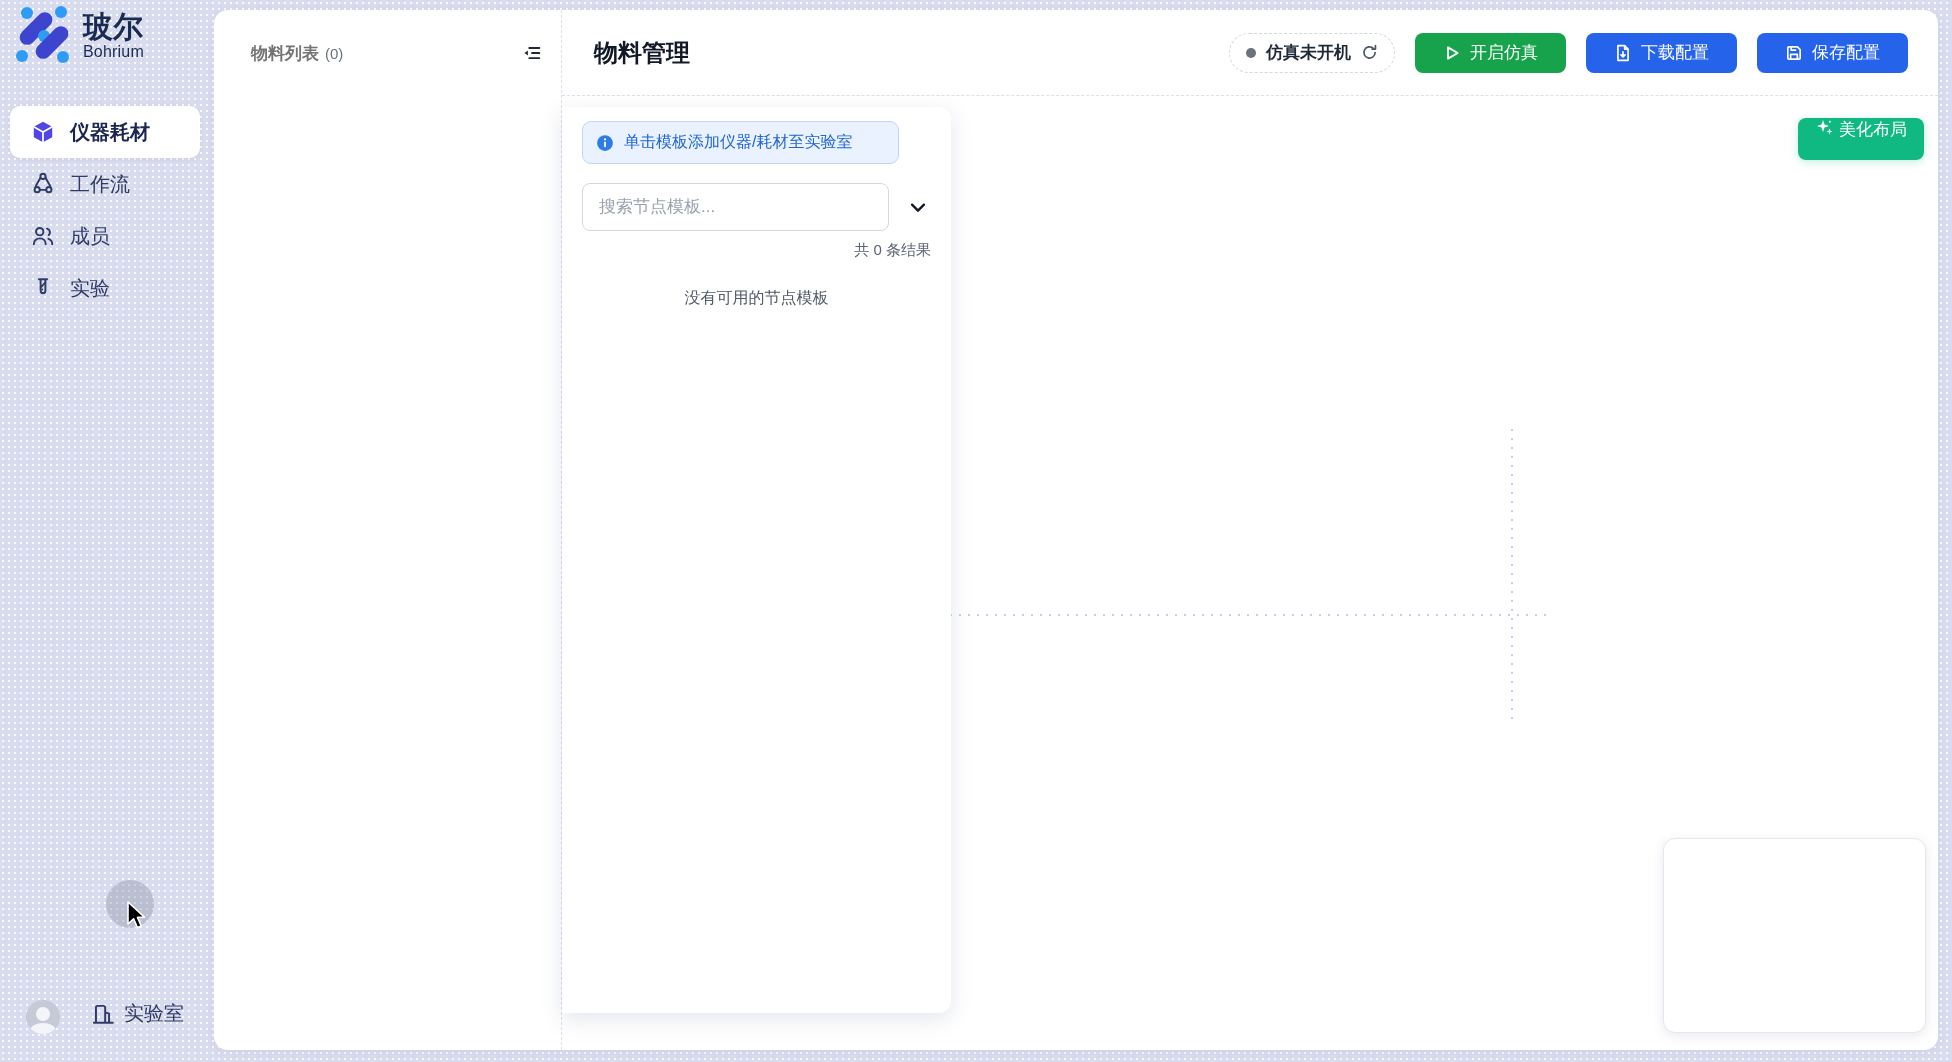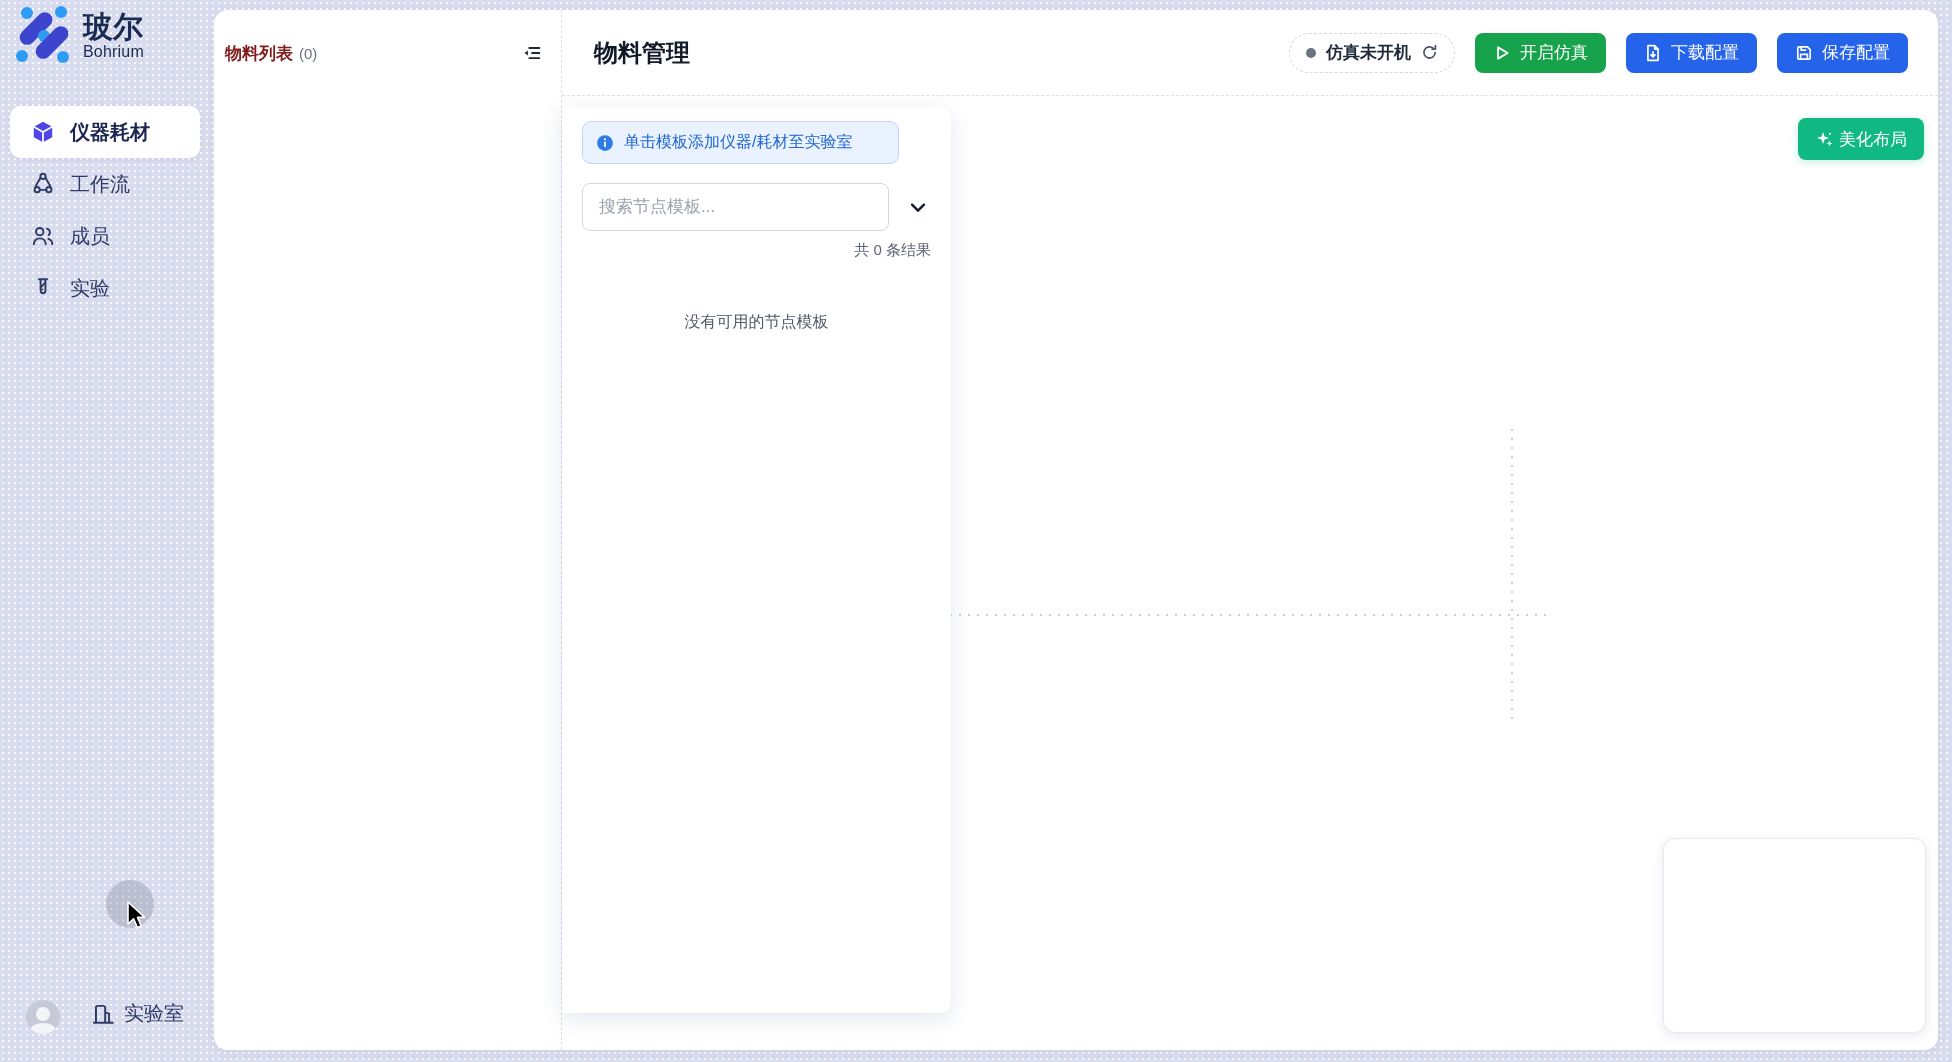--- a/index.html
+++ b/index.html
@@ -54,38 +54,38 @@
   .cursor { position:absolute; left:124px; top:900px; width:26px; height:30px; z-index:50; }
 
   
   .card { position:absolute; left:214px; top:10px; width:1724px; height:1040px;
     background:#fff; border-radius:14px; display:flex; overflow:hidden;
     box-shadow:0 2px 10px rgba(80,90,130,.08); }
 
   
   .list-panel { width:348px; flex:0 0 auto; border-right:1px dashed #dcdfec; }
   .list-panel-header { height:86px; display:flex; align-items:center; padding:0 17px 0 11px; }
-  .list-title { font-size:17px; font-weight:700; color:#7f1d1d; }
+  .list-title { font-size:17px; font-weight:700; color:#737373;margin-left:26px; }
   .list-count { font-size:15px; color:#6b7280; margin-left:6px; }
   .collapse-btn { margin-left:auto; width:24px; height:24px; display:flex;
     align-items:center; justify-content:center; cursor:pointer; }
 
   
   .main { flex:1; display:flex; flex-direction:column; min-width:0; }
   .main-header { height:86px; flex:0 0 auto; display:flex; align-items:center;
     padding:0 30px 0 32px; border-bottom:1px dashed #dcdfec; }
   .page-title { font-size:24px; font-weight:700; color:#111827; }
   .header-actions { margin-left:auto; display:flex; align-items:center; gap:20px; }
 
   .status-pill { height:40px; display:flex; align-items:center; gap:10px;
     padding:0 16px; border:1px dashed #d5d8e0; border-radius:20px; background:#fff; cursor:pointer; }
   .status-dot { width:10px; height:10px; border-radius:50%; background:#6b7280; }
   .status-text { font-size:17px; font-weight:600; color:#1f2937; }
 
-  .btn { height:40px; display:flex; align-items:center; gap:9px; padding:0 18px;
+  .btn { height:40px; display:flex; align-items:center; gap:9px; padding:0 28px;
     border:none; border-radius:8px; font-size:17px; font-weight:500; color:#fff;
     font-family:inherit; cursor:pointer; }
   .btn svg { width:18px; height:18px; }
   .btn.green  { background:#17a34c; }
   .btn.blue   { background:#2563eb; }
 
   
   .canvas { flex:1; position:relative; min-height:0; }
   .guide-h { position:absolute; left:388px; top:518px; width:600px; height:2px;
     background:repeating-linear-gradient(90deg,#c9cce8 0 2px, transparent 2px 9px); }
@@ -99,24 +99,24 @@
     border-radius:9px; display:flex; align-items:center; gap:10px; padding:0 13px;
     color:#2166d1; font-size:16px; cursor:pointer; }
   .banner svg { width:18px; height:18px; flex:0 0 auto; }
   .search-row { margin-top:19px; display:flex; align-items:center; }
   .search-input { width:307px; height:48px; border:1.5px solid #d4d7de; border-radius:8px;
     padding:0 16px; font-size:17px; color:#111827; font-family:inherit; outline:none; }
   .search-input::placeholder { color:#9aa1ad; }
   .chevron-btn { margin-left:auto; width:26px; height:26px; display:flex;
     align-items:center; justify-content:center; cursor:pointer; }
   .results-count { margin-top:10px; text-align:right; font-size:15px; color:#5b6472; }
-  .empty-text { margin-top:52px; text-align:center; font-size:16px; color:#515a68; }
+  .empty-text { margin-top:28px; text-align:center; font-size:16px; color:#515a68; }
 
   .beautify-btn { position:absolute; top:22px; right:14px; height:42px;
-    display:flex; align-items:center; gap:5px; padding:0 17px; border:none;
+    display:flex; align-items:flex-start; gap:5px; padding:0 17px; border:none;
     border-radius:8px; background:#10b981; color:#fff; font-size:17px; font-weight:500;
     font-family:inherit; cursor:pointer; box-shadow:0 2px 8px rgba(16,185,129,.25); }
   .beautify-btn svg { width:19px; height:19px; }
 
   .minimap { position:absolute; right:12px; bottom:17px; width:263px; height:195px;
     background:#fff; border:1px solid #e5e7eb; border-radius:12px;
     box-shadow:0 3px 12px rgba(70,80,120,.12); }
 </style>
 </head>
 <body>

